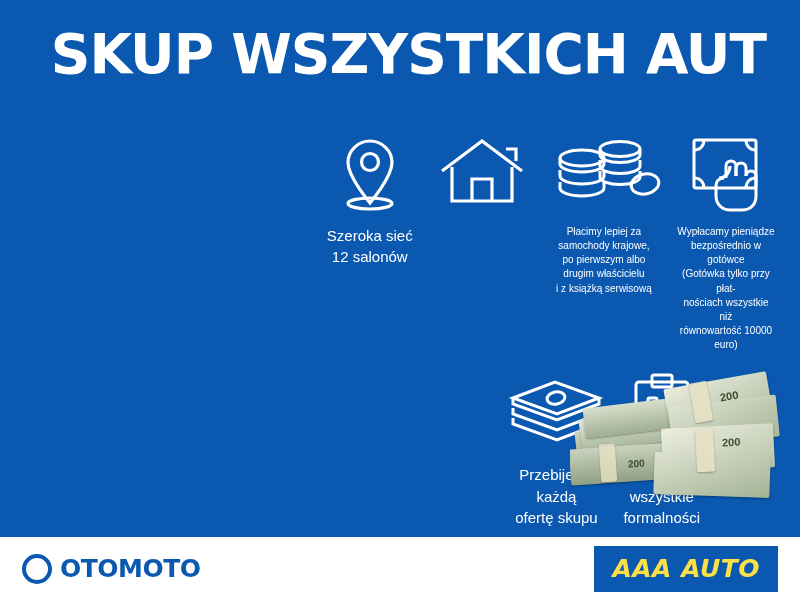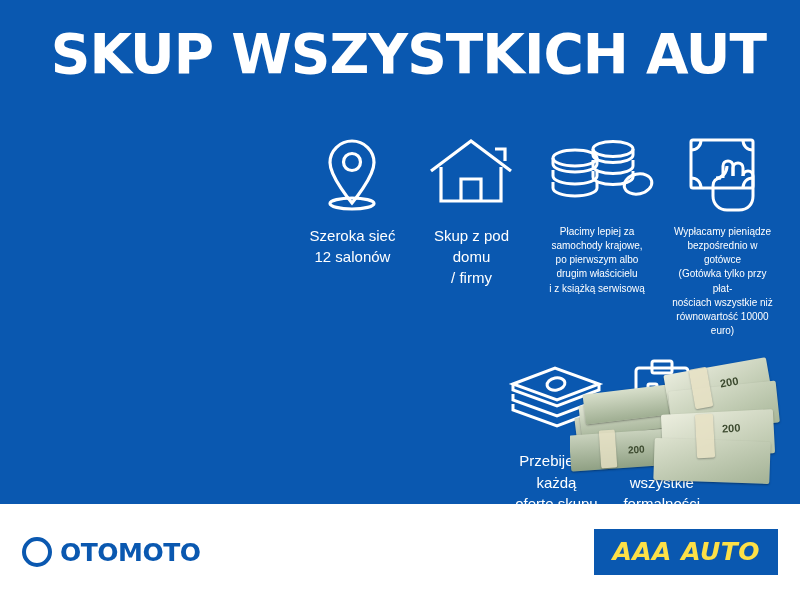--- a/index.html
+++ b/index.html
@@ -79,21 +79,21 @@
   }
   .bill {
     position: absolute;
     border-radius: 2px;
     box-shadow: 0 1px 2px rgba(0,0,0,.35);
   }
   
   .footer {
     position: absolute;
     left: 0; right: 0; bottom: 0;
-    height: 96px;
+    height: 63px;
     background: #ffffff;
     display: flex;
     align-items: center;
     justify-content: space-between;
     padding: 0 22px;
   }
   .otomoto {
     display: flex;
     align-items: center;
     gap: 8px;
@@ -147,22 +147,20 @@
 
     <div class="cell">
       <div class="icon">
         <svg width="96" height="80" viewBox="0 0 96 80" fill="none" stroke="#ffffff" stroke-width="3.2">
           <path d="M8 38L48 8l40 30"></path>
           <path d="M18 34v34h60V34"></path>
           <path d="M38 68V46h20v22"></path>
           <path d="M72 16h10v12"></path>
         </svg>
       </div>
-      <div class="cap">Skup z pod domu
-/ firmy</div>
     </div>
 
     <div class="cell">
       <div class="icon">
         <svg width="120" height="80" viewBox="0 0 120 80" fill="none" stroke="#ffffff" stroke-width="3">
           <ellipse cx="38" cy="25" rx="22" ry="8"></ellipse>
           <path d="M16 25v6c0 4.4 9.8 8 22 8s22-3.6 22-8v-6"></path>
           <path d="M16 37v6c0 4.4 9.8 8 22 8s22-3.6 22-8v-6"></path>
           <path d="M16 49v6c0 4.4 9.8 8 22 8s22-3.6 22-8v-6"></path>
           <ellipse cx="76" cy="16" rx="20" ry="7.5"></ellipse>

